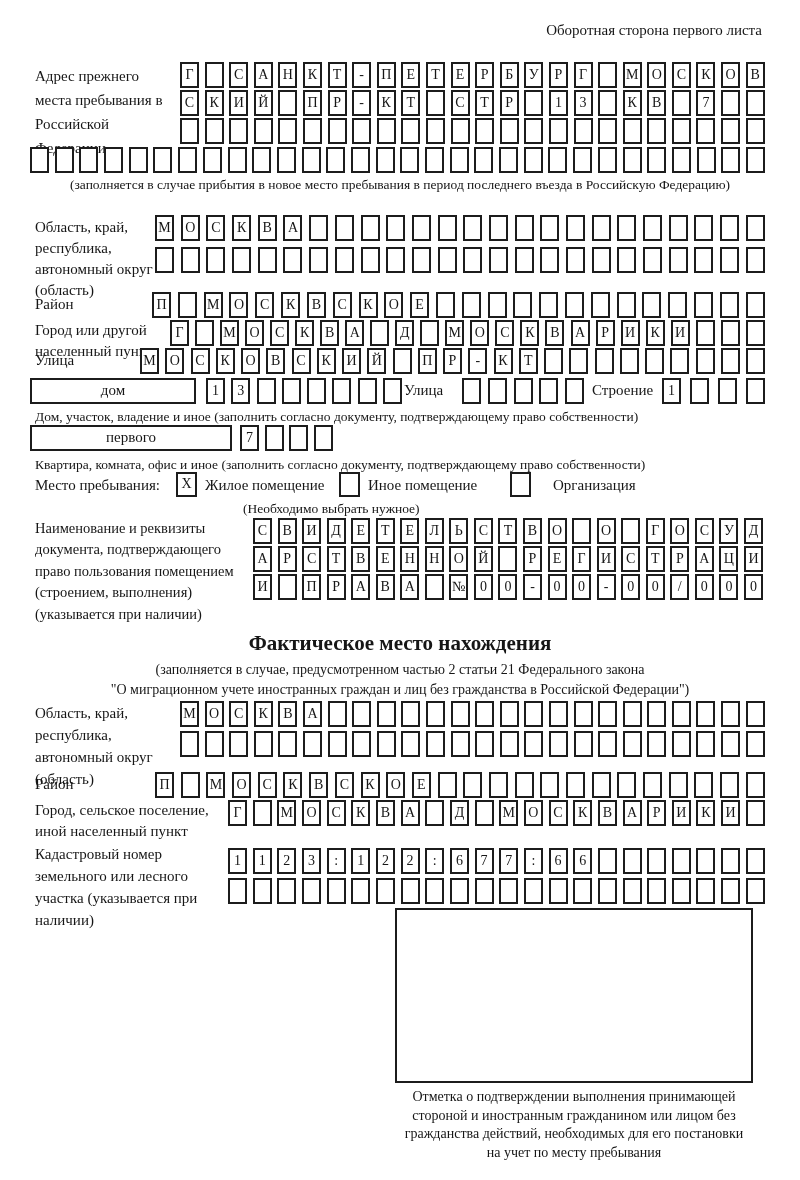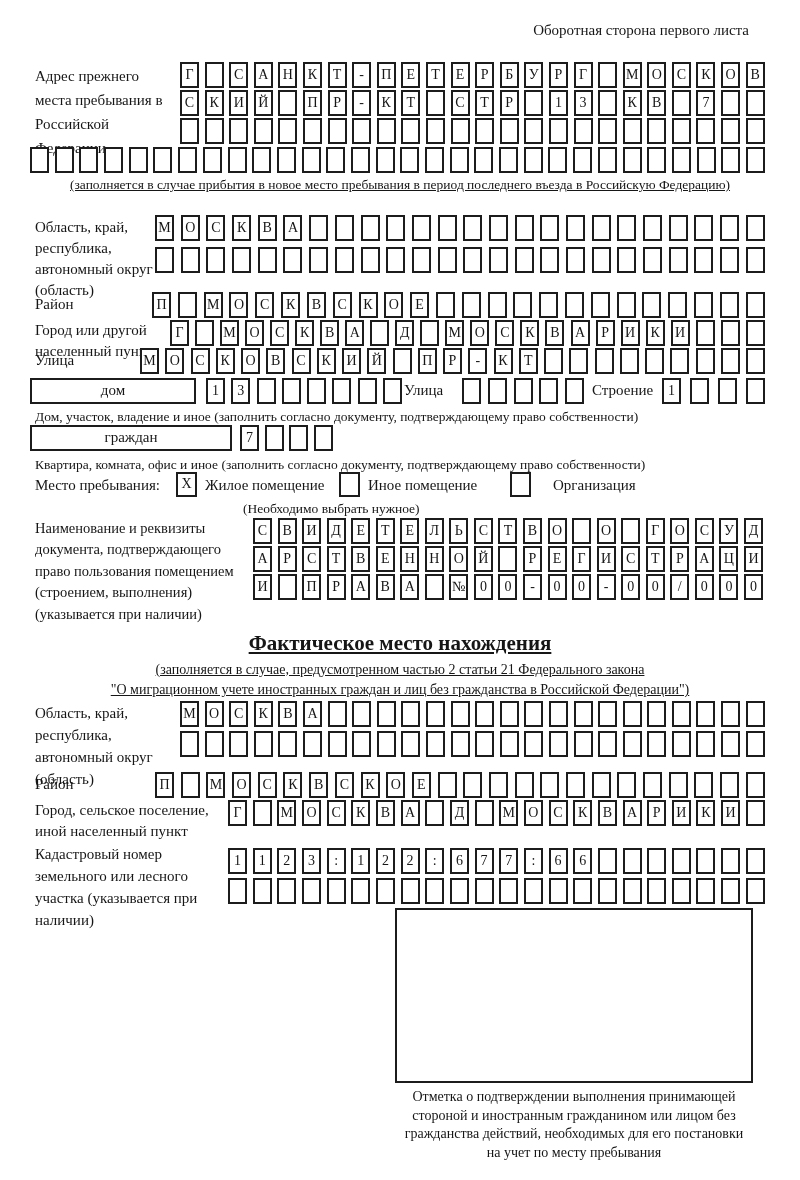--- a/index.html
+++ b/index.html
@@ -2,21 +2,21 @@
 <html><head>
 <meta charset="utf-8">
 <style>
   html,body{margin:0;padding:0;background:#e8e8e8;}
   .page{
     position:relative;width:800px;height:1180px;margin:0 auto;background:#ffffff;
     font-family:"Liberation Serif","DejaVu Serif",serif;color:#161616;overflow:hidden;
   }
   .lbl{position:absolute;font-size:15px;line-height:21px;}
   .caption{position:absolute;font-size:13.5px;line-height:17px;}
-  .center{left:0;width:800px;text-align:center;text-decoration:underline;}
+  .center{left:0;width:800px;text-align:center;}
   .title{position:absolute;font-weight:bold;font-size:15.5px;}
   .cellrow{position:absolute;display:flex;justify-content:space-between;height:26px;}
   .cell{
     box-sizing:border-box;flex:none;width:19px;height:26px;border:2px solid #1c1c1c;
     background:#fff;font-size:14px;line-height:21px;text-align:center;
   }
   .fieldbox{
     position:absolute;box-sizing:border-box;height:26px;border:2px solid #1c1c1c;
     background:#fff;text-align:center;font-size:15px;line-height:21px;
   }
@@ -25,21 +25,21 @@
     background:#fff;text-align:center;font-size:14px;line-height:20px;
   }
   .stampbox{position:absolute;box-sizing:border-box;border:2px solid #1c1c1c;background:#fff;}
   .corner{position:absolute;font-size:15px;}
 </style>
 </head>
 <body>
 
 <div class="page">
 
-  <div class="corner" style="top:22px;right:51px;margin-left:48px;">Оборотная сторона первого листа</div>
+  <div class="corner" style="top:22px;right:38px;margin-left:48px;">Оборотная сторона первого листа</div>
 
   <div class="lbl" style="left:35px;top:64px;width:130px;line-height:24px;">Адрес прежнего места пребывания в Российской Федерации</div>
   <div class="cellrow" style="left:180px;top:62px;width:585px;">
       <div class="cell">Г</div>
       <div class="cell"></div>
       <div class="cell">С</div>
       <div class="cell">А</div>
       <div class="cell">Н</div>
       <div class="cell">К</div>
       <div class="cell">Т</div>
@@ -308,21 +308,21 @@
     </div>
   <div class="lbl" style="left:592px;top:380px;">Строение</div>
   <div class="cellrow" style="left:662px;top:378px;width:103px;">
       <div class="cell">1</div>
       <div class="cell"></div>
       <div class="cell"></div>
       <div class="cell"></div>
     </div>
   <div class="caption" style="left:35px;top:408px;width:740px;">Дом, участок, владение и иное (заполнить согласно документу, подтверждающему право собственности)</div>
 
-  <div class="fieldbox" style="left:30px;top:425px;width:202px;">граждан</div>
+  <div class="fieldbox" style="left:30px;top:425px;width:202px;">первого</div>
   <div class="cellrow" style="left:240px;top:425px;width:93px;">
       <div class="cell">7</div>
       <div class="cell"></div>
       <div class="cell"></div>
       <div class="cell"></div>
     </div>
   <div class="caption" style="left:35px;top:456px;width:740px;">Квартира, комната, офис и иное (заполнить согласно документу, подтверждающему право собственности)</div>
 
   <div class="lbl" style="left:35px;top:475px;">Место пребывания:</div>
   <div class="checkbox" style="left:176px;top:472px;">X</div>

